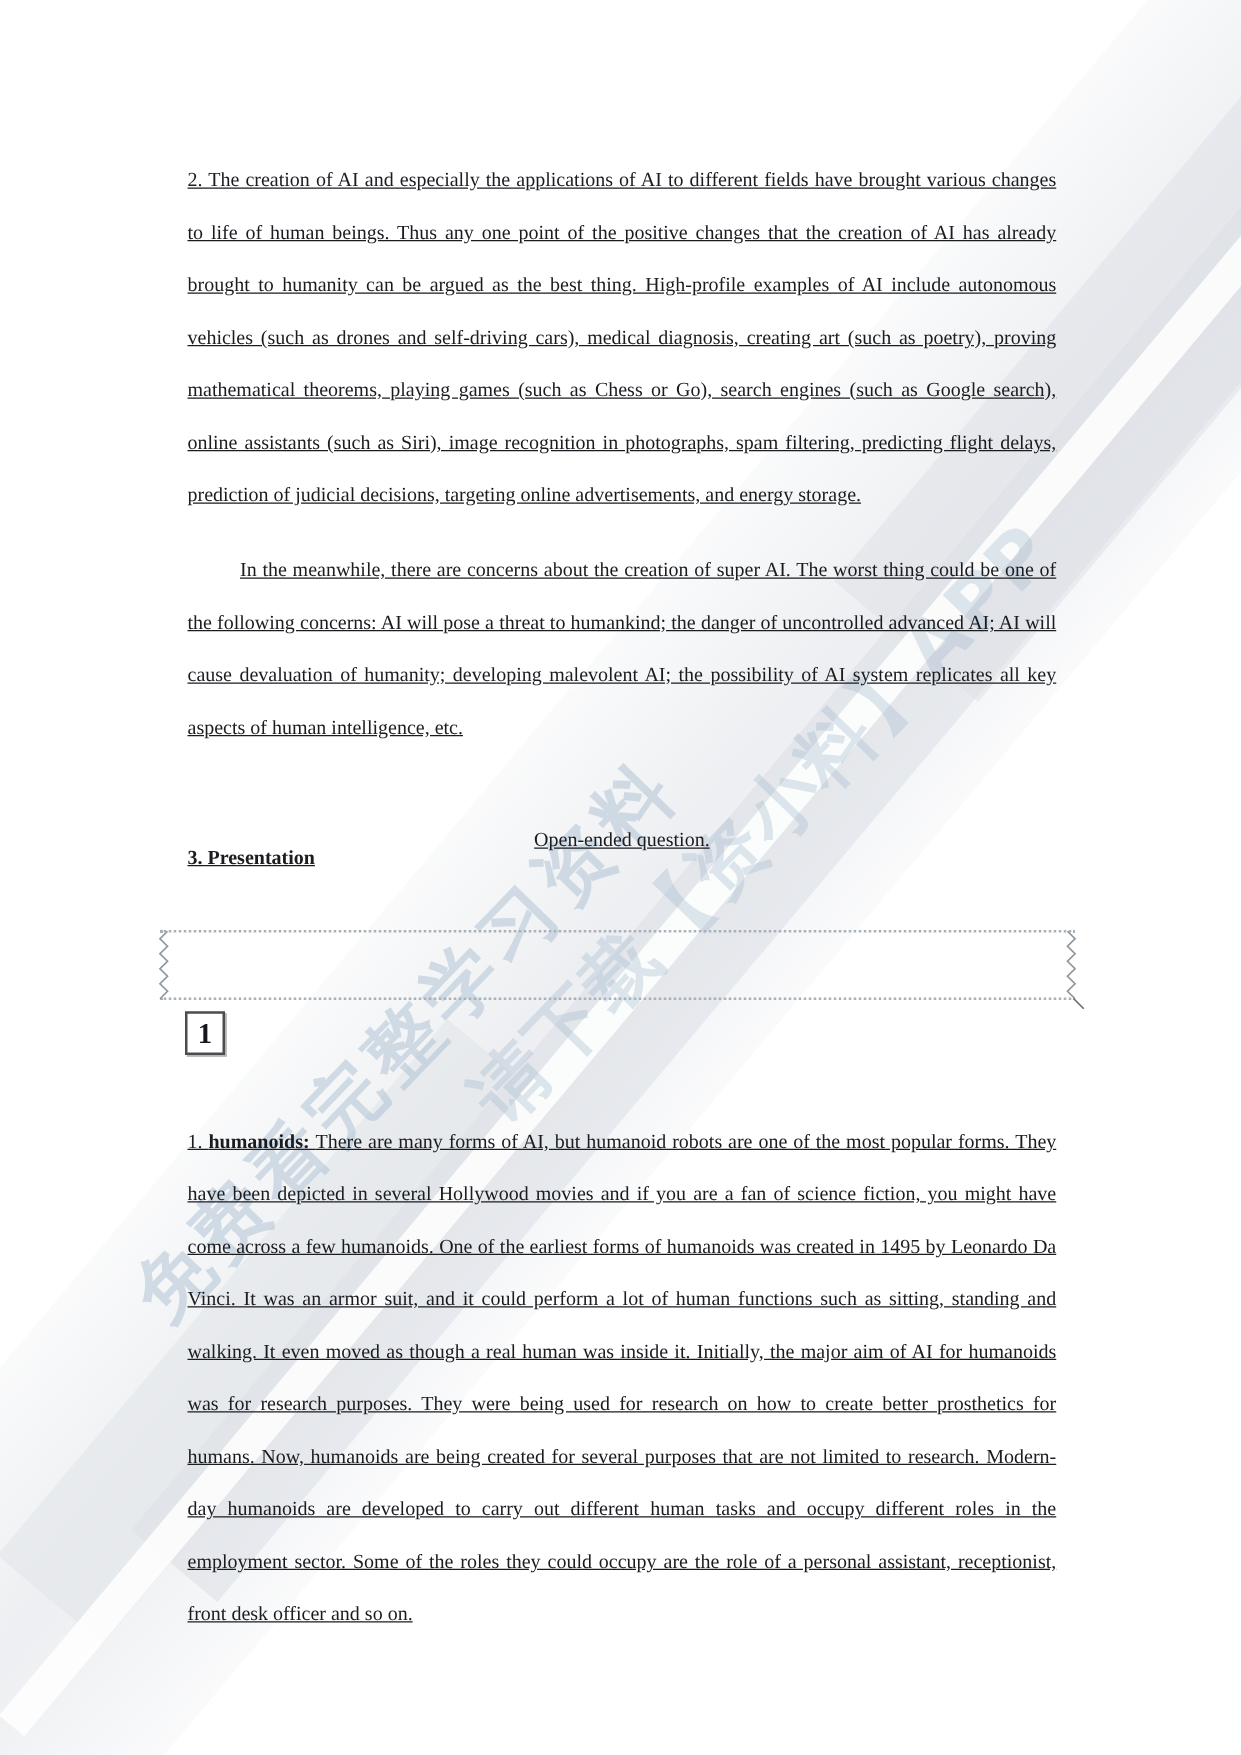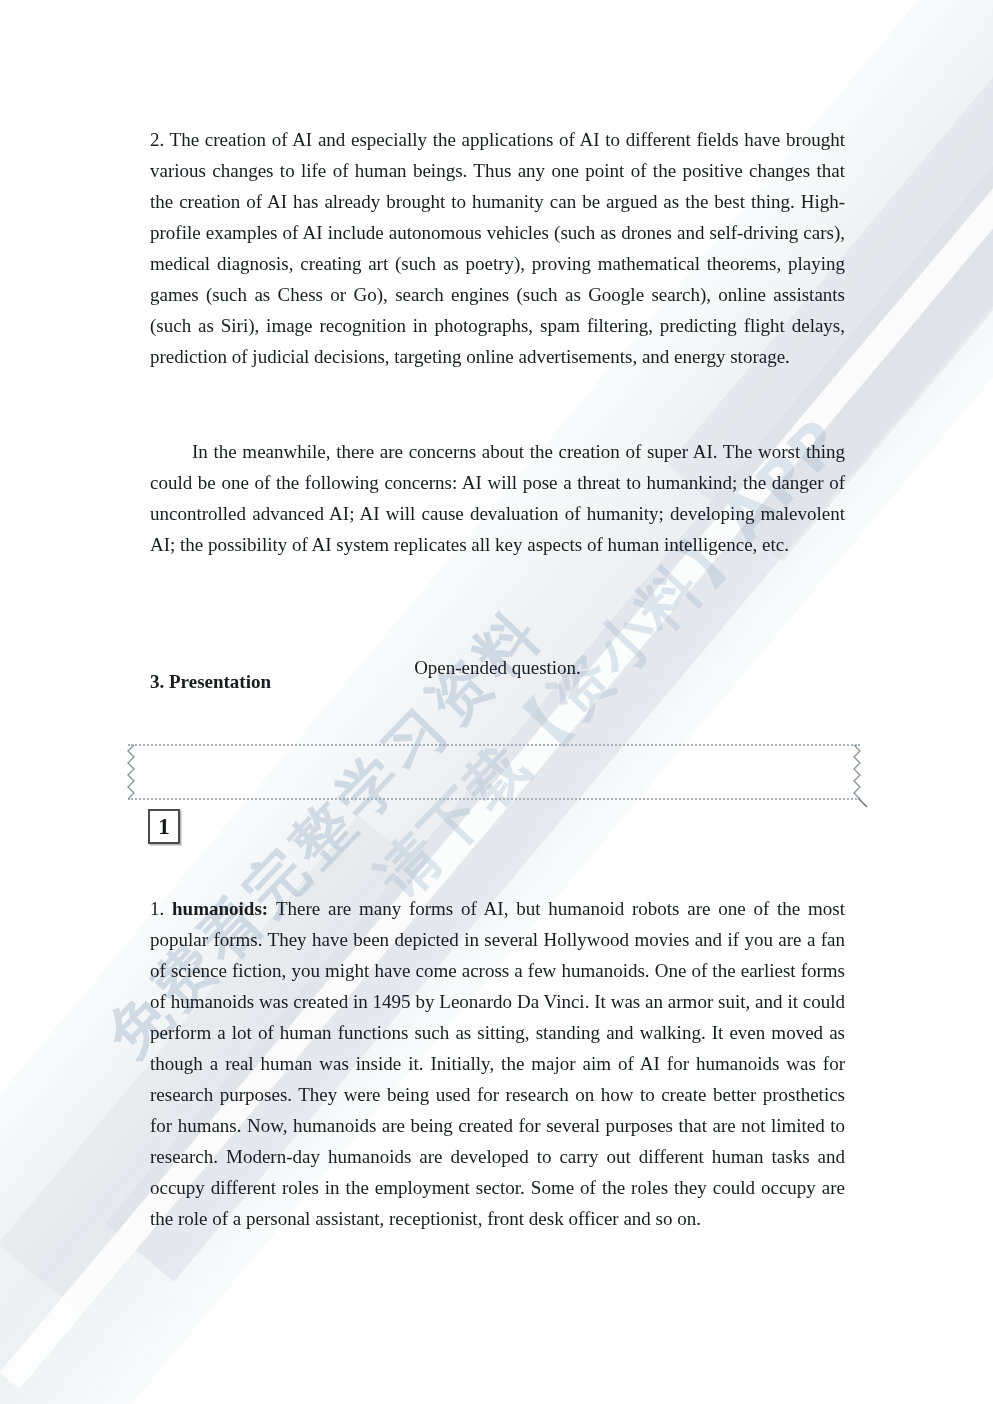--- a/index.html
+++ b/index.html
@@ -67,24 +67,25 @@
     width: 620px;
     left: 295px;
     top: 625px;
     color: rgba(160, 184, 205, 0.34);
   }
   
   .doc-text {
     position: absolute;
     left: 150px;
     width: 695px;
-    font-size: 19px;
-    line-height: 31px;
+    font-size: 16px;
+    line-height: 42px;
     text-align: justify;
     margin: 0;
+    text-decoration: underline;
   }
   .p-ai-creation   { top: 124px; }
   .p-ai-concerns   { top: 436px; text-indent: 42px; }
   .h-presentation  { top: 630px; font-weight: bold; text-align: left; margin-top: 36px; }
   .p-presentation  { top: 652px; text-align: center; }
   .p-humanoids     { top: 855px; margin-top: 38px; }
   .term-bold { font-weight: bold; }
   
   .banner-outer {
     position: absolute;

